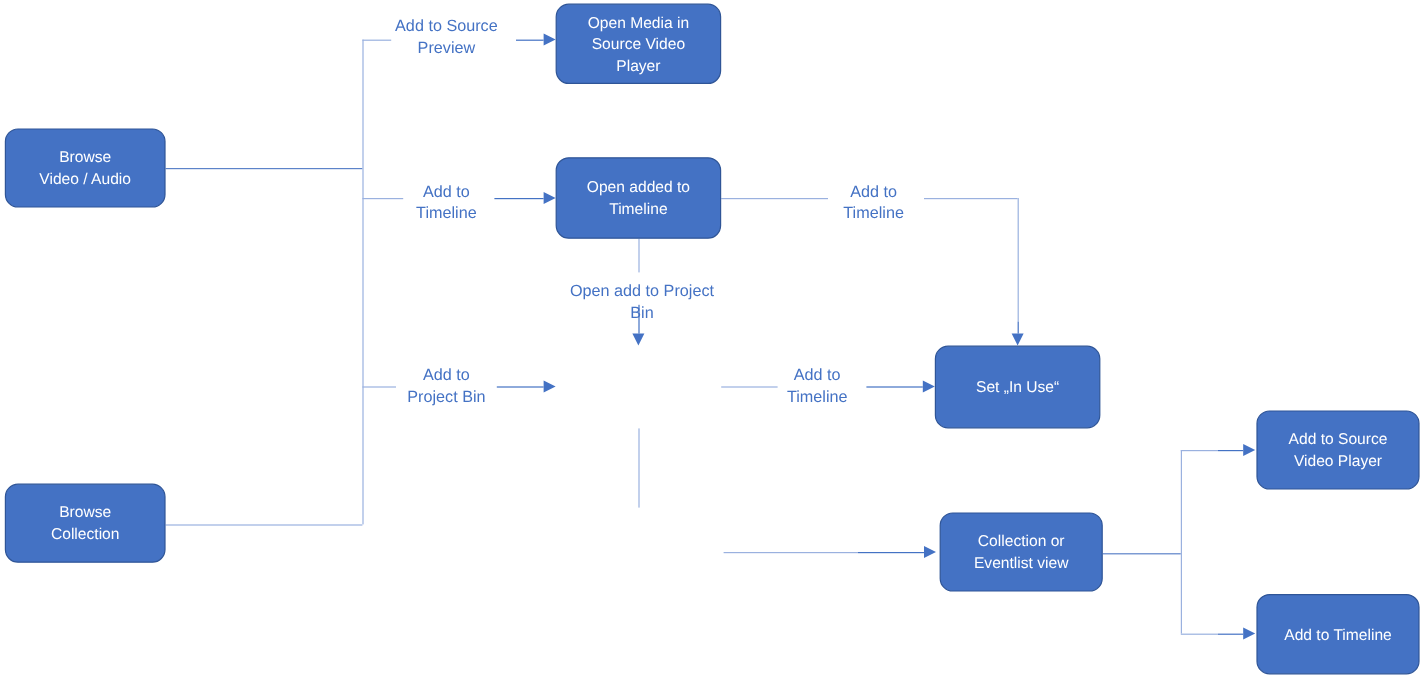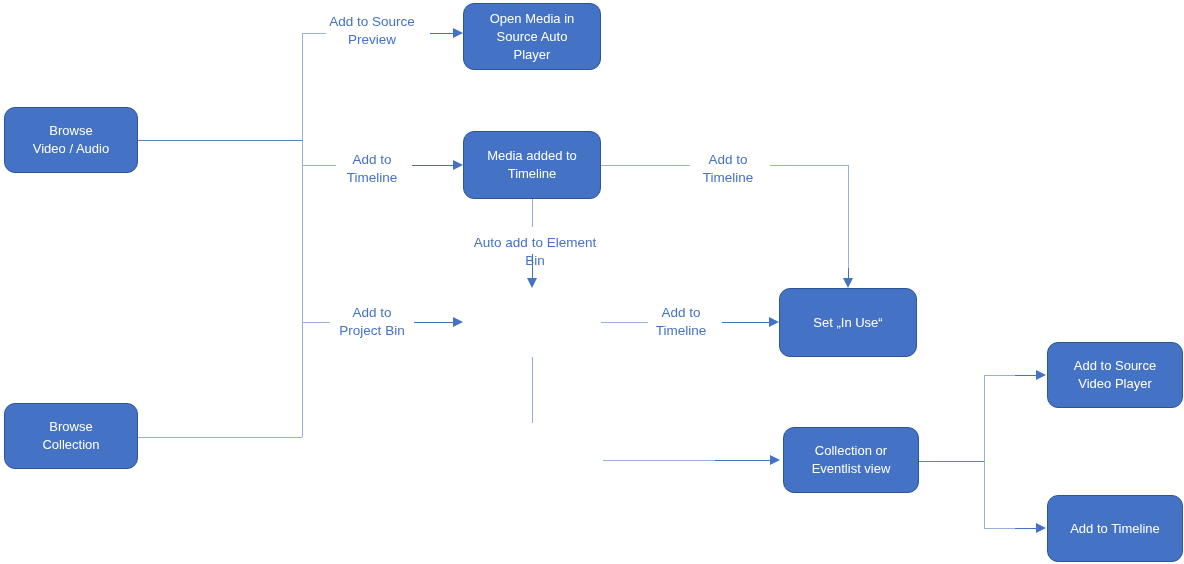--- a/index.html
+++ b/index.html
@@ -80,36 +80,36 @@
   <div class="ah-r" style="left:1036px;top:370px"></div>
   <div class="ln h" style="left:984px;top:528px;width:31px"></div>
   <div class="ln h ar" style="left:1015px;top:528px;width:21px"></div>
   <div class="ah-r" style="left:1036px;top:523px"></div>
 
   <div class="node" style="left:4px;top:107px;width:134px;height:66px">Browse
 Video / Audio</div>
   <div class="node" style="left:4px;top:403px;width:134px;height:66px">Browse
 Collection</div>
   <div class="node" style="left:463px;top:3px;width:138px;height:67px">Open Media in
-Source Auto
+Source Video
 Player</div>
-  <div class="node" style="left:463px;top:131px;width:138px;height:68px">Media added to
+  <div class="node" style="left:463px;top:131px;width:138px;height:68px">Open added to
 Timeline</div>
   <div class="node" style="left:783px;top:427px;width:136px;height:66px">Collection or
 Eventlist view</div>
   <div class="node" style="left:779px;top:288px;width:138px;height:69px">Set „In Use“</div>
   <div class="node" style="left:1047px;top:342px;width:136px;height:66px">Add to Source
 Video Player</div>
   <div class="node" style="left:1047px;top:495px;width:136px;height:67px">Add to Timeline</div>
 
   <div class="elabel" style="left:302px;top:13px;width:140px">Add to Source
 Preview</div>
   <div class="elabel" style="left:302px;top:151px;width:140px">Add to
 Timeline</div>
   <div class="elabel" style="left:658px;top:151px;width:140px">Add to
 Timeline</div>
-  <div class="elabel" style="left:465px;top:234px;width:140px">Auto add to Element Bin</div>
+  <div class="elabel" style="left:465px;top:234px;width:140px">Open add to Project Bin</div>
   <div class="elabel" style="left:302px;top:304px;width:140px">Add to
 Project Bin</div>
   <div class="elabel" style="left:611px;top:304px;width:140px">Add to
 Timeline</div>
 
 </div>
 
 </body></html>

